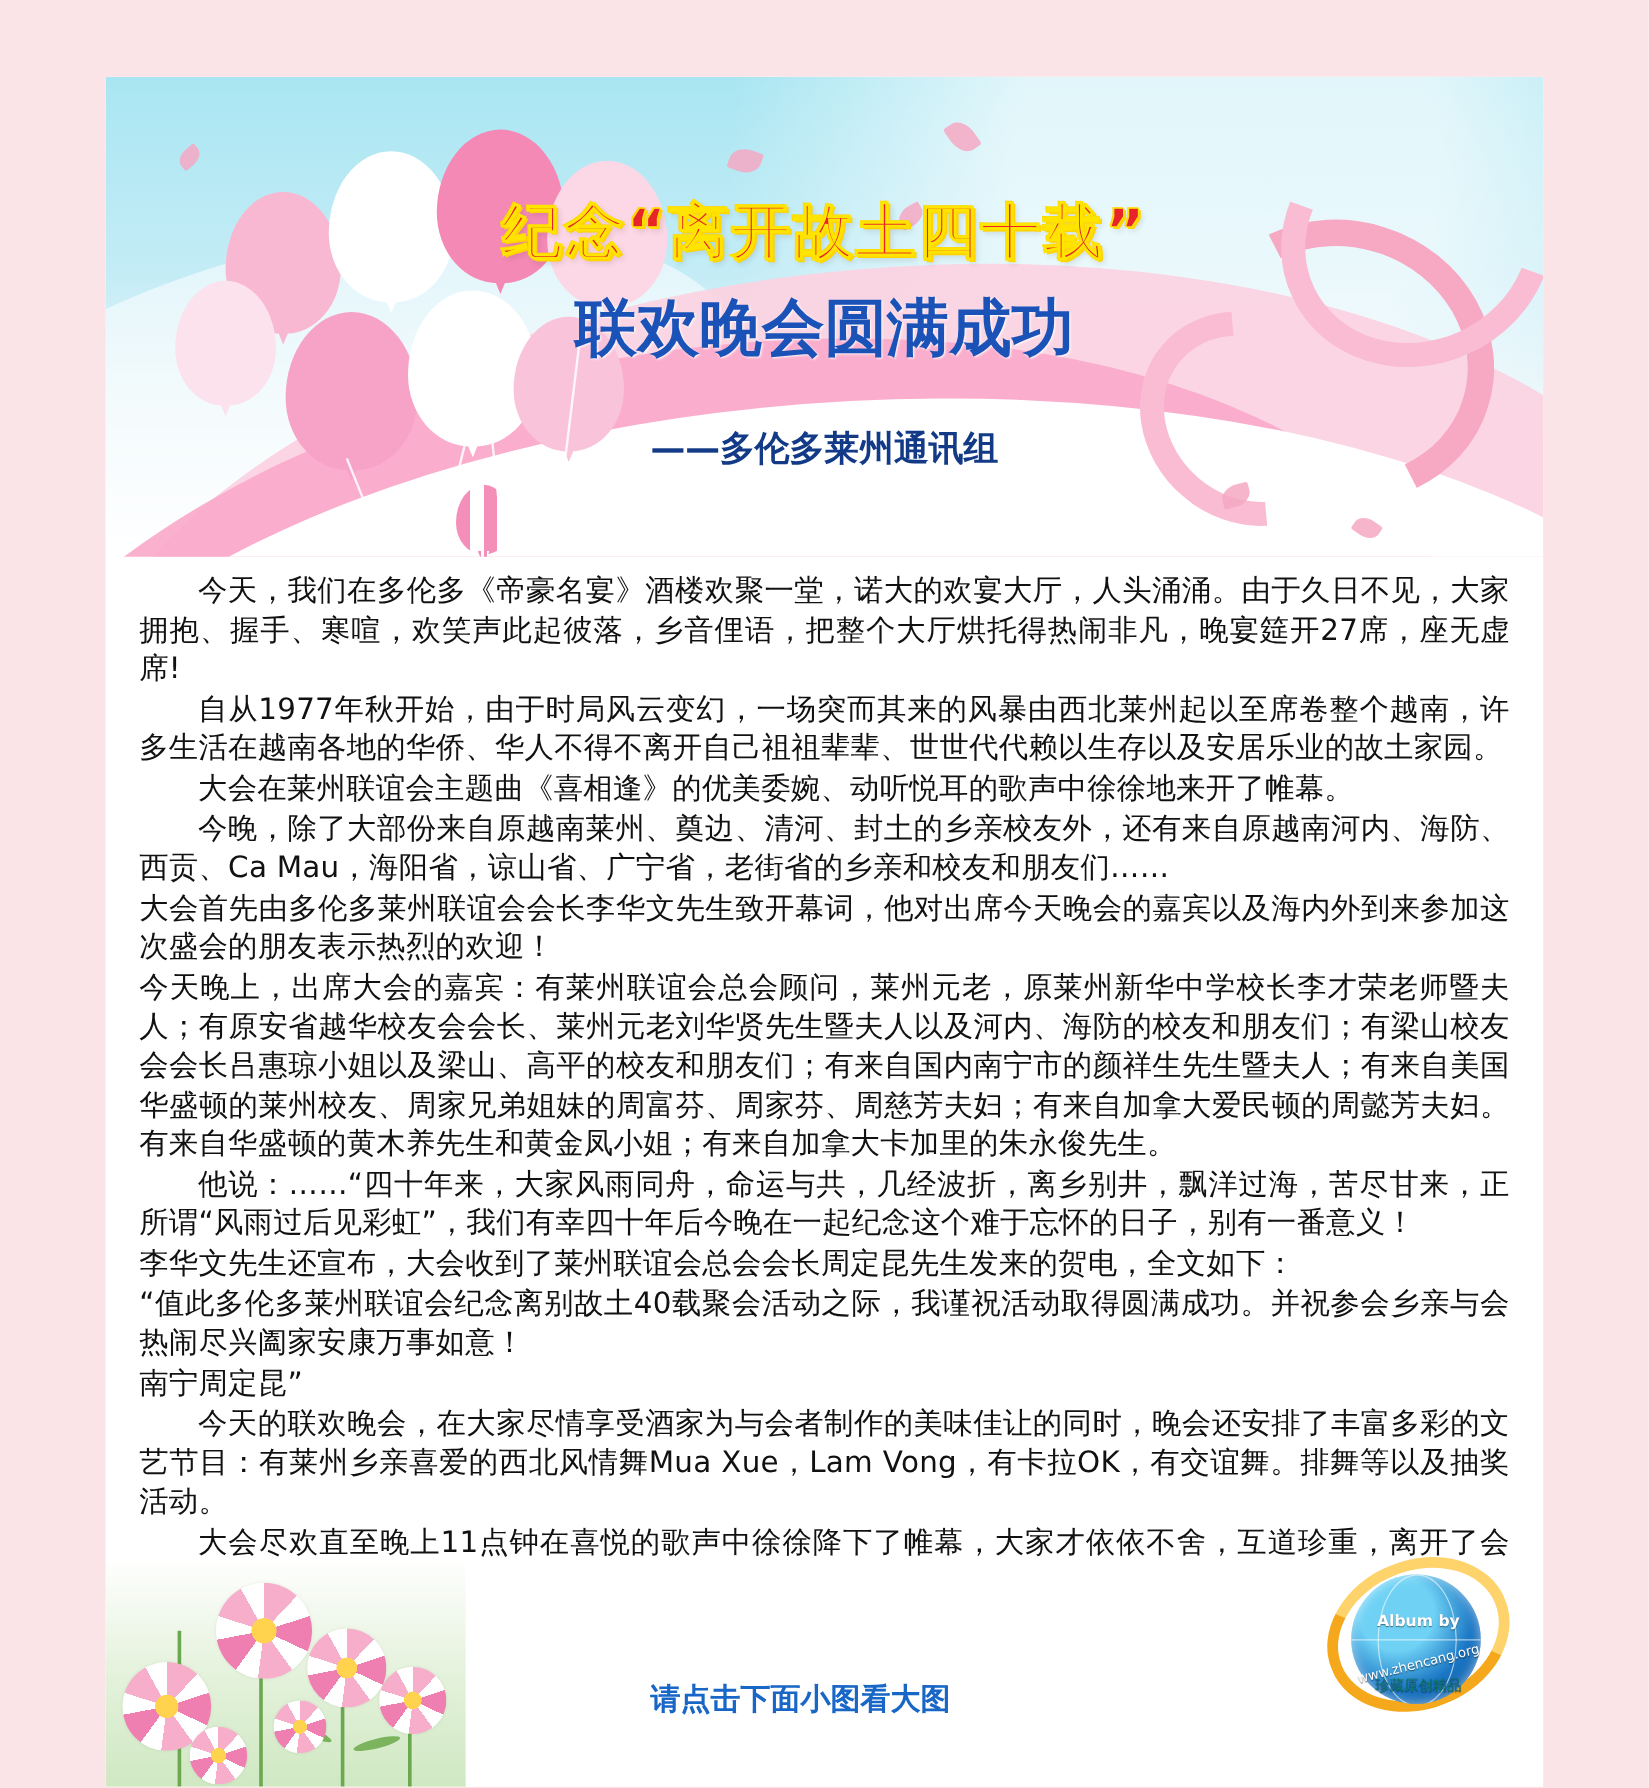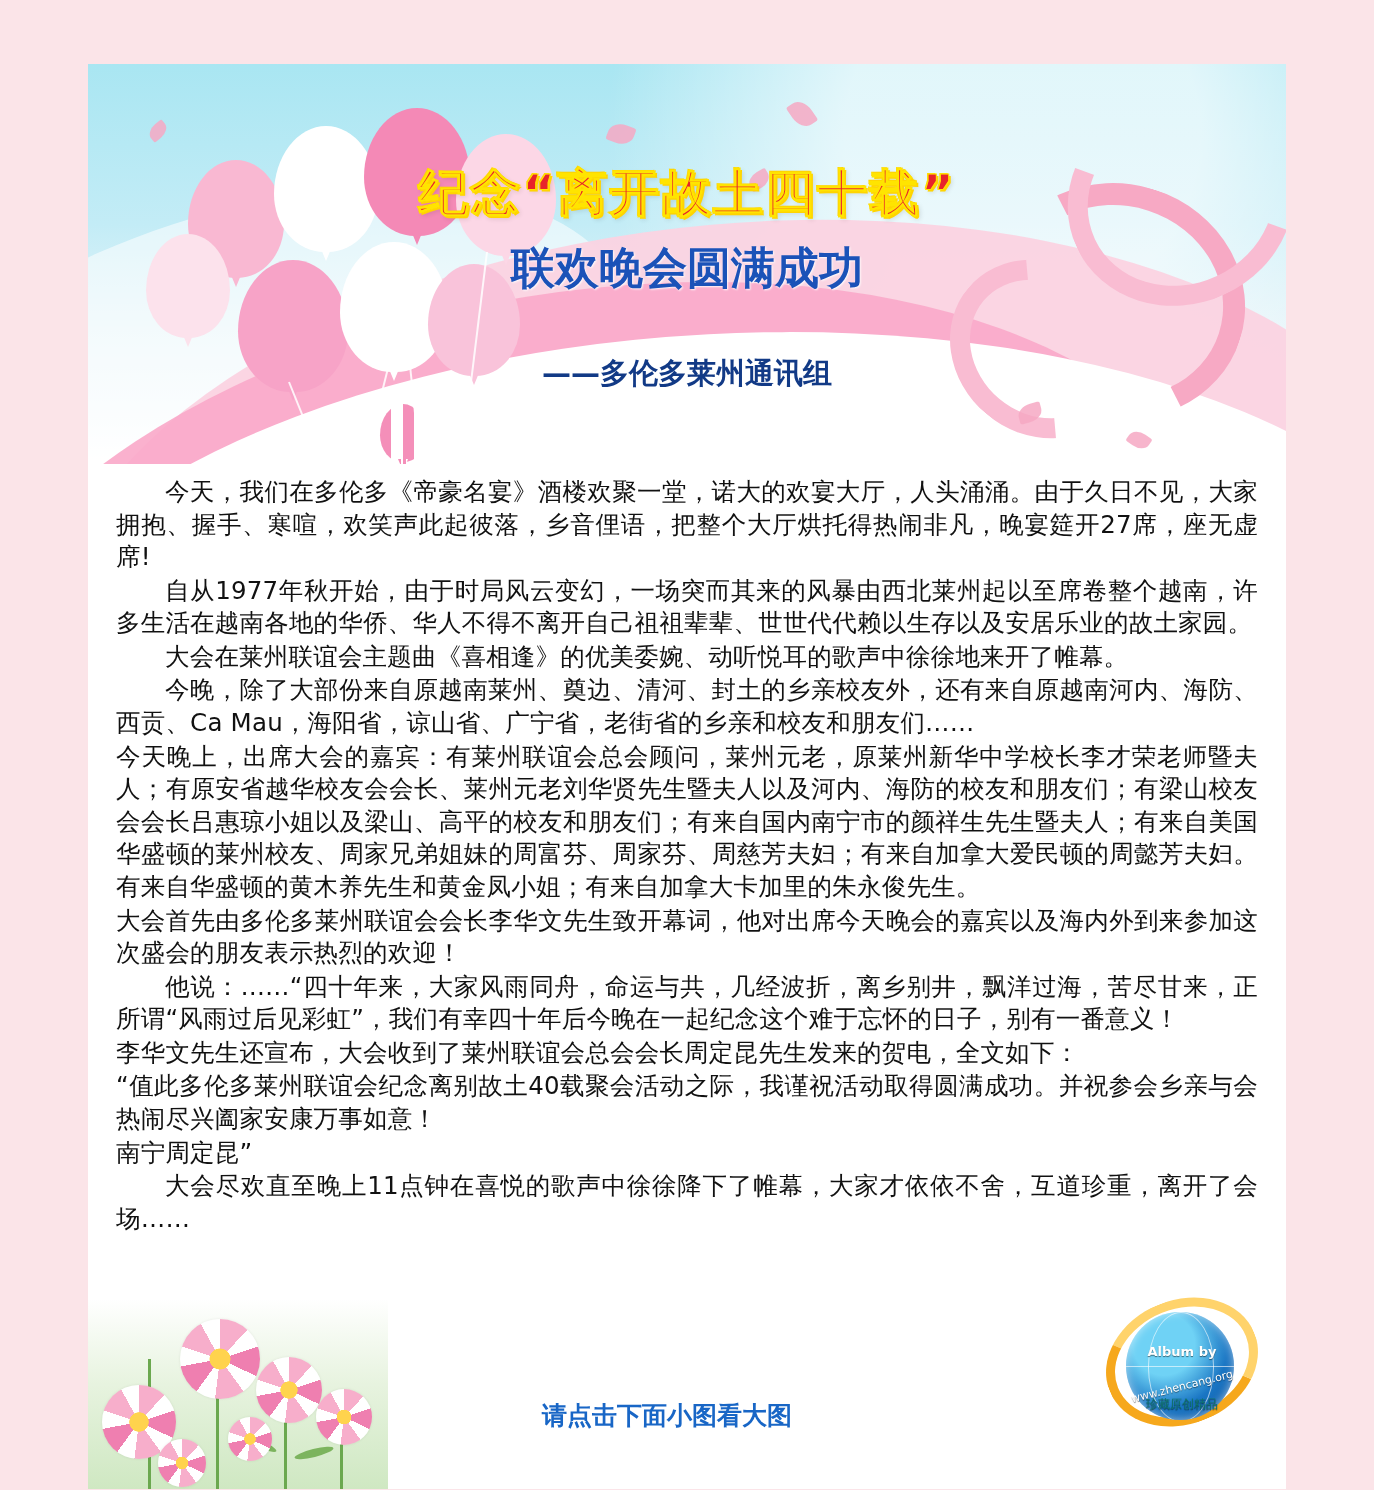--- a/index.html
+++ b/index.html
@@ -129,21 +129,21 @@
     color: #e8232a;
     -webkit-text-stroke: 1px #ffe400;
     text-shadow: 2px 2px 0 #ffd400, -1px -1px 0 #ffd400, 3px 3px 5px rgba(0,0,0,.12);
     font-family: "DejaVu Sans", "Liberation Sans", sans-serif;
   }
   .title-sub {
     position: absolute;
     left: 0; right: 0;
     top: 175px;
     text-align: center;
-    font-size: 44px;
+    font-size: 52px;
     font-weight: bold;
     color: #1b52b8;
     text-shadow: 1px 1px 2px rgba(255,255,255,.9);
   }
   .title-by {
     position: absolute;
     left: 0; right: 0;
     top: 290px;
     text-align: center;
     font-size: 29px;
@@ -332,26 +332,27 @@
     <div class="title-main">纪念“离开故土四十载”</div>
     <div class="title-sub">联欢晚会圆满成功</div>
     <div class="title-by">——多伦多莱州通讯组</div>
   </div>
 
   <div class="article">
     <p class="indent">今天，我们在多伦多《帝豪名宴》酒楼欢聚一堂，诺大的欢宴大厅，人头涌涌。由于久日不见，大家拥抱、握手、寒喧，欢笑声此起彼落，乡音俚语，把整个大厅烘托得热闹非凡，晚宴筵开27席，座无虚席!</p>
     <p class="indent">自从1977年秋开始，由于时局风云变幻，一场突而其来的风暴由西北莱州起以至席卷整个越南，许多生活在越南各地的华侨、华人不得不离开自己祖祖辈辈、世世代代赖以生存以及安居乐业的故土家园。</p>
     <p class="indent">大会在莱州联谊会主题曲《喜相逢》的优美委婉、动听悦耳的歌声中徐徐地来开了帷幕。</p>
     <p class="indent">今晚，除了大部份来自原越南莱州、奠边、清河、封土的乡亲校友外，还有来自原越南河内、海防、西贡、Ca Mau，海阳省，谅山省、广宁省，老街省的乡亲和校友和朋友们……</p>
+    <p>大会首先由多伦多莱州联谊会会长李华文先生致开幕词，他对出席今天晚会的嘉宾以及海内外到来参加这次盛会的朋友表示热烈的欢迎！</p>
     <p>今天晚上，出席大会的嘉宾：有莱州联谊会总会顾问，莱州元老，原莱州新华中学校长李才荣老师暨夫人；有原安省越华校友会会长、莱州元老刘华贤先生暨夫人以及河内、海防的校友和朋友们；有梁山校友会会长吕惠琼小姐以及梁山、高平的校友和朋友们；有来自国内南宁市的颜祥生先生暨夫人；有来自美国华盛顿的莱州校友、周家兄弟姐妹的周富芬、周家芬、周慈芳夫妇；有来自加拿大爱民顿的周懿芳夫妇。有来自华盛顿的黄木养先生和黄金凤小姐；有来自加拿大卡加里的朱永俊先生。</p>
-    <p>大会首先由多伦多莱州联谊会会长李华文先生致开幕词，他对出席今天晚会的嘉宾以及海内外到来参加这次盛会的朋友表示热烈的欢迎！</p>
     <p class="indent">他说：……“四十年来，大家风雨同舟，命运与共，几经波折，离乡别井，飘洋过海，苦尽甘来，正所谓“风雨过后见彩虹”，我们有幸四十年后今晚在一起纪念这个难于忘怀的日子，别有一番意义！</p>
     <p>李华文先生还宣布，大会收到了莱州联谊会总会会长周定昆先生发来的贺电，全文如下：</p>
     <p>“值此多伦多莱州联谊会纪念离别故土40载聚会活动之际，我谨祝活动取得圆满成功。并祝参会乡亲与会热闹尽兴阖家安康万事如意！</p>
     <p>南宁周定昆”</p>
+    <p class="indent">今天的联欢晚会，在大家尽情享受酒家为与会者制作的美味佳让的同时，晚会还安排了丰富多彩的文艺节目：有莱州乡亲喜爱的西北风情舞Mua Xue，Lam Vong，有卡拉OK，有交谊舞。排舞等以及抽奖活动。</p>
     <p class="indent">大会尽欢直至晚上11点钟在喜悦的歌声中徐徐降下了帷幕，大家才依依不舍，互道珍重，离开了会场……</p>
   </div>
 
   <div class="footer-note">请点击下面小图看大图</div>
 
   <div class="logo-badge">
     <span class="logo-ring"></span>
     <span class="logo-globe">
       <span class="meridian"></span>
       <span class="equator"></span>

